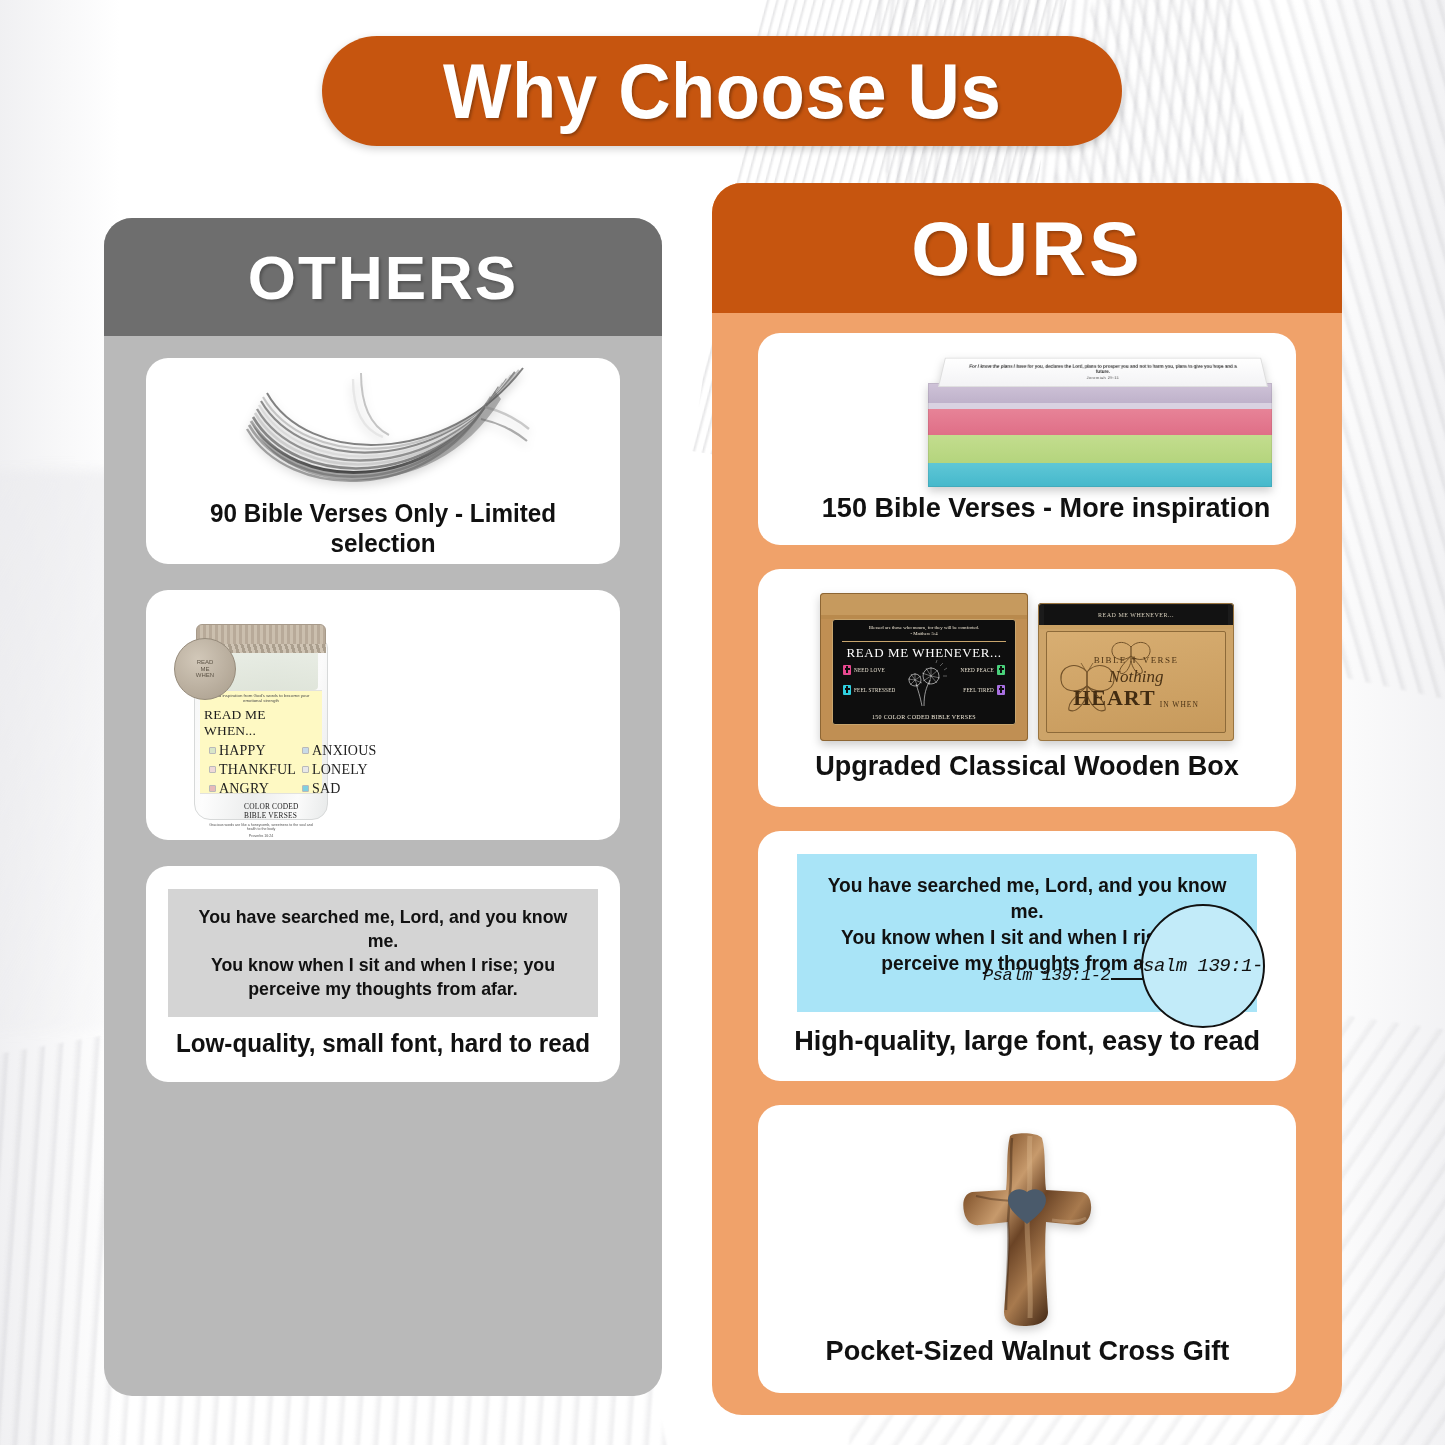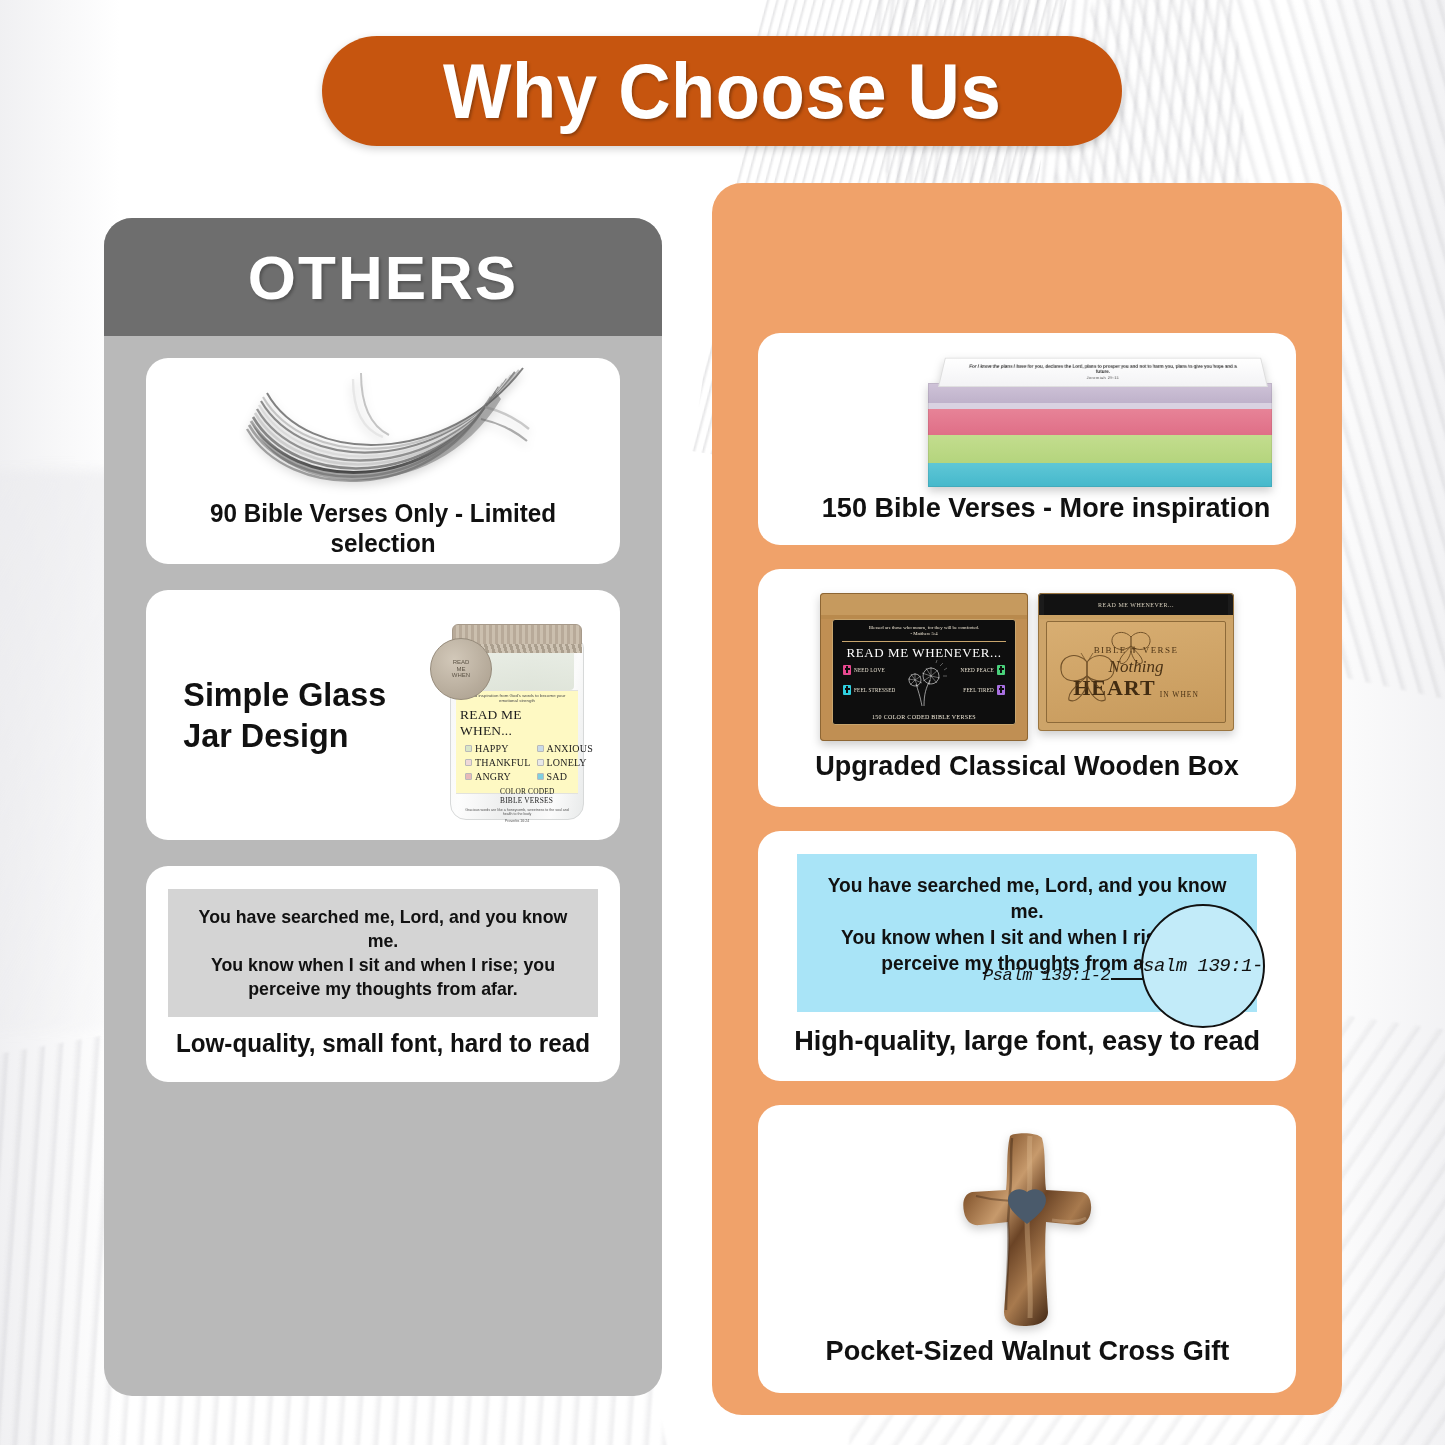--- a/index.html
+++ b/index.html
@@ -157,21 +157,21 @@
     background: #fef9c3; border-top: 1px solid #e2e2de; border-bottom: 1px solid #e2e2de;
     padding: 3px 4px; display: flex; flex-direction: column; align-items: center;
   }
   .jl-top { font-size: 4.4px; color: #4a4a4a; text-align: center; line-height: 1.1; }
   .jl-head { font-family: "Liberation Serif", serif; font-size: 13.5px; color: #1c1c1c;
              letter-spacing: .2px; margin: 3px 0 4px; }
   .jl-grid { display: grid; grid-template-columns: 1fr 1fr; gap: 3px 6px; width: 100%;
              padding: 0 5px; }
   .jl-item { display: flex; align-items: center; gap: 3px; }
   .jl-sw { width: 7px; height: 7px; border: 1px solid #b9b9b9; border-radius: 1px; }
-  .jl-txt { font-family: "Liberation Serif", serif; font-size: 10px; color: #222; letter-spacing: .2px; }
+  .jl-txt { font-family: "Liberation Serif", serif; font-size: 14px; color: #222; letter-spacing: .2px; }
   .jl-foot { font-family: "Liberation Serif", serif; font-size: 7.4px; color: #222;
              margin-top: 5px; letter-spacing: .2px; margin-left: 40px; }
   .jl-verse { font-size: 3.6px; color: #555; text-align: center; margin-top: 3px; line-height: 1.15; }
 
   
   .verse-box-gray {
     width: 430px; background: #d4d4d4; padding: 16px 10px;
     text-align: center; margin-bottom: 12px;
   }
   .verse-text-sm { font-size: 18.5px; font-weight: bold; color: #111; line-height: 1.30;
@@ -218,21 +218,21 @@
   .layer { position: absolute; left: 16px; width: 344px; }
   .lay1 { top: 30px;  height: 22px; background: linear-gradient(180deg,#cfc3d8,#bdb0c9); }
   .lay1b{ top: 50px;  height: 8px;  background: #d9d2e1; }
   .lay2 { top: 56px;  height: 28px; background: linear-gradient(180deg,#e78397,#df6d86); }
   .lay3 { top: 82px;  height: 30px; background: linear-gradient(180deg,#c3dd8e,#b3d47c); }
   .lay4 { top: 110px; height: 24px; background: linear-gradient(180deg,#5fc7d6,#45b8cb); }
   .lay-edge { position:absolute; left:16px; top:30px; width:344px; height:104px;
               box-shadow: inset 0 0 0 1px rgba(0,0,0,0.07); }
 
   
-  .boxes-row { display: flex; align-items: flex-start; justify-content: center; gap: 10px;
+  .boxes-row { display: flex; align-items: flex-end; justify-content: center; gap: 10px;
                margin-bottom: 8px; }
   .wbox { position: relative; }
   
   .wboxA { width: 208px; height: 148px; border-radius: 4px;
     background: linear-gradient(180deg,#c69a5e 0 22px,#b98a4d 22px 26px,#c08f53 26px 100%);
     box-shadow: inset 0 0 0 1px #8d6634; }
   .wboxA-plate {
     position: absolute; left: 12px; top: 26px; width: 184px; height: 106px;
     background: #0e0e0e; border: 1px solid #c8a56d; border-radius: 3px;
     display: flex; flex-direction: column; align-items: center; padding: 5px 4px 4px;
@@ -335,24 +335,20 @@
             <path d="M248 56 C 266 60, 282 68, 294 78" stroke-width="2.2" opacity=".7" stroke="#8a8a8a"></path>
           </g>
           <path d="M18 58 C 60 130, 200 132, 262 28 L 268 36 C 206 140, 58 138, 22 66 Z" fill="#5a5a5a" opacity=".45"></path>
         </svg>
       </div>
       <div class="card-caption">90 Bible Verses Only - Limited selection</div>
     </div>
 
     <div class="card o-card2">
       <div class="jar-row">
-        <div>
-          <div class="jar-title">Simple Glass</div>
-          <div class="jar-title">Jar Design</div>
-        </div>
         <div class="jar-wrap">
           <div class="jar-body"></div>
           <div class="jar-wax"></div>
           <div class="jar-lid"></div>
           <div class="jar-rope"></div>
           <div class="jar-label">
             <div class="jl-top">Find inspiration from God's words to become your emotional strength</div>
             <div class="jl-head">READ ME WHEN...</div>
             <div class="jl-grid">
               <div class="jl-item">
@@ -398,20 +394,23 @@
         <div class="verse-text-sm">perceive my thoughts from afar.</div>
       </div>
       <div class="card-caption">Low-quality, small font, hard to read</div>
     </div>
 
 
   </div>
 </div>
 
 <div class="panel panel-ours">
+  <div class="panel-head">
+    <div class="panel-head-text">OURS</div>
+  </div>
 
   <div class="cards">
 
     <div class="card u-card1">
       <div class="stack shadow-soft">
         <div class="layer lay1"></div>
         <div class="layer lay1b"></div>
         <div class="layer lay2"></div>
         <div class="layer lay3"></div>
         <div class="layer lay4"></div>

